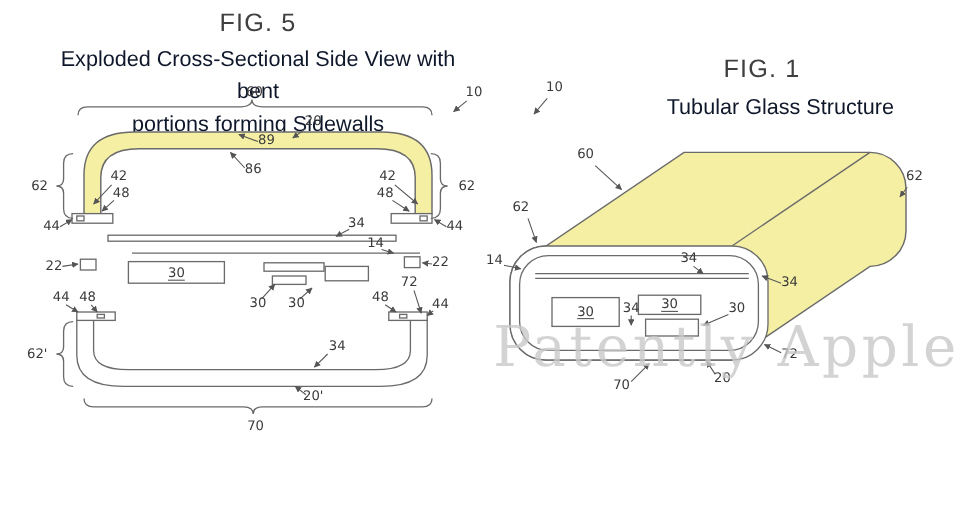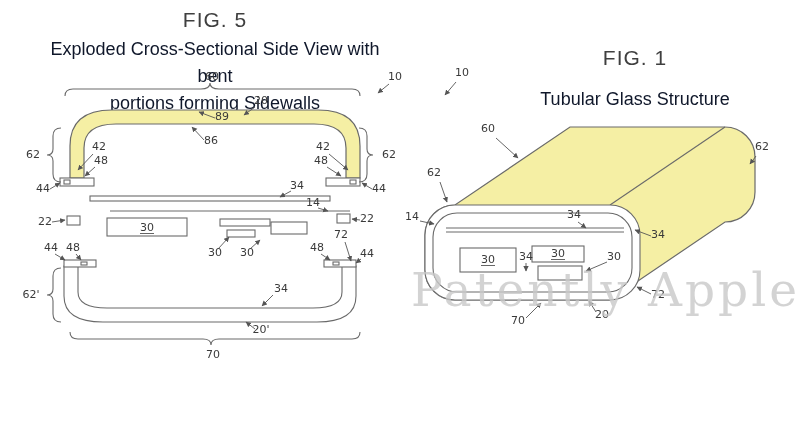--- a/index.html
+++ b/index.html
@@ -5,21 +5,21 @@
   html,body{margin:0;padding:0;background:#fff;}
   .page{position:relative;width:800px;height:421px;background:#ffffff;overflow:hidden;
         font-family:"Liberation Sans",sans-serif;padding-left:26px;}
   .fig-title{position:absolute;text-align:center;font-size:21px;color:#3f3f3f;
              letter-spacing:1px;font-family:"Liberation Sans",sans-serif;}
   .fig-subtitle{position:absolute;text-align:center;font-size:18px;color:#0f172a;
                 line-height:1.5;white-space:pre-line;}
   #fig5-title{left:115px;top:8px;width:200px;}
   #fig5-subtitle{left:35px;top:36px;width:360px;}
   #fig6-title{left:535px;top:46px;width:200px;}
-  #fig6-subtitle{left:525px;top:86px;width:220px;}
+  #fig6-subtitle{left:525px;top:76px;width:220px;text-align:right;}
   svg{position:absolute;}
   #fig5-svg{left:15px;top:70px;}
   #fig6-svg{left:400px;top:60px;}
   .part{fill:none;stroke:#6a6a6a;stroke-width:1.1;}
   .glass{fill:#f5efa4;stroke:#6a6a6a;stroke-width:1.2;}
   .white{fill:#ffffff;stroke:#6a6a6a;stroke-width:1.1;}
   .ref{font-family:"DejaVu Sans",sans-serif;font-size:11px;fill:#3a3a3a;text-anchor:middle;}
   .leader{stroke:#555555;stroke-width:0.9;fill:none;}
   .watermark{position:absolute;left:0;top:262px;width:800px;text-align:right;
              font-family:"DejaVu Serif",serif;font-size:47px;color:#c9c9c9;

